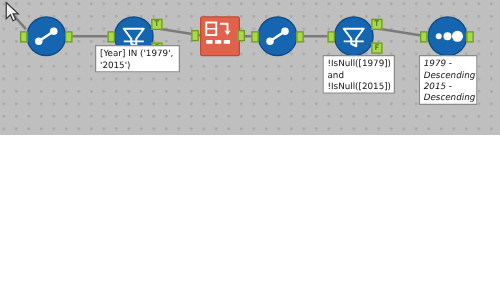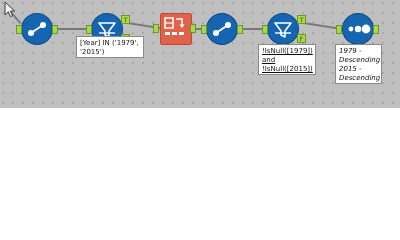--- a/index.html
+++ b/index.html
@@ -181,21 +181,21 @@
         <circle cx="15" cy="15" r="3.2" fill="#ffffff"></circle>
         <circle cx="23" cy="15" r="4.4" fill="#ffffff"></circle>
       </svg>
     </div>
     <div class="anchor" style="left:-7px; top:11px;"></div>
     <div class="anchor" style="left:30px; top:11px;"></div>
   </div>
 
   <div class="annot" style="left:76px; top:36px; width:68px; height:22px;">[Year] IN ('1979', '2015')</div>
 
-  <div class="annot" style="left:258px; top:44px; width:58px; height:31px;text-decoration:underline;">!IsNull([1979]) and !IsNull([2015])</div>
+  <div class="annot" style="left:258px; top:44px; width:58px; height:31px;">!IsNull([1979]) and !IsNull([2015])</div>
 
   <div class="annot" style="left:335px; top:44px; width:47px; height:40px;font-style:italic;">1979 - Descending 2015 - Descending</div>
 
   <div class="cursor">
     <svg width="13" height="18" viewBox="0 0 13 18">
       <path d="M1 1 L1 14 L4.3 10.8 L6.4 15.6 L8.6 14.6 L6.5 10 L10.6 10 Z" fill="#f2f2f2" stroke="#3a3a3a" stroke-width="1"></path>
     </svg>
   </div>
 
 </div>

